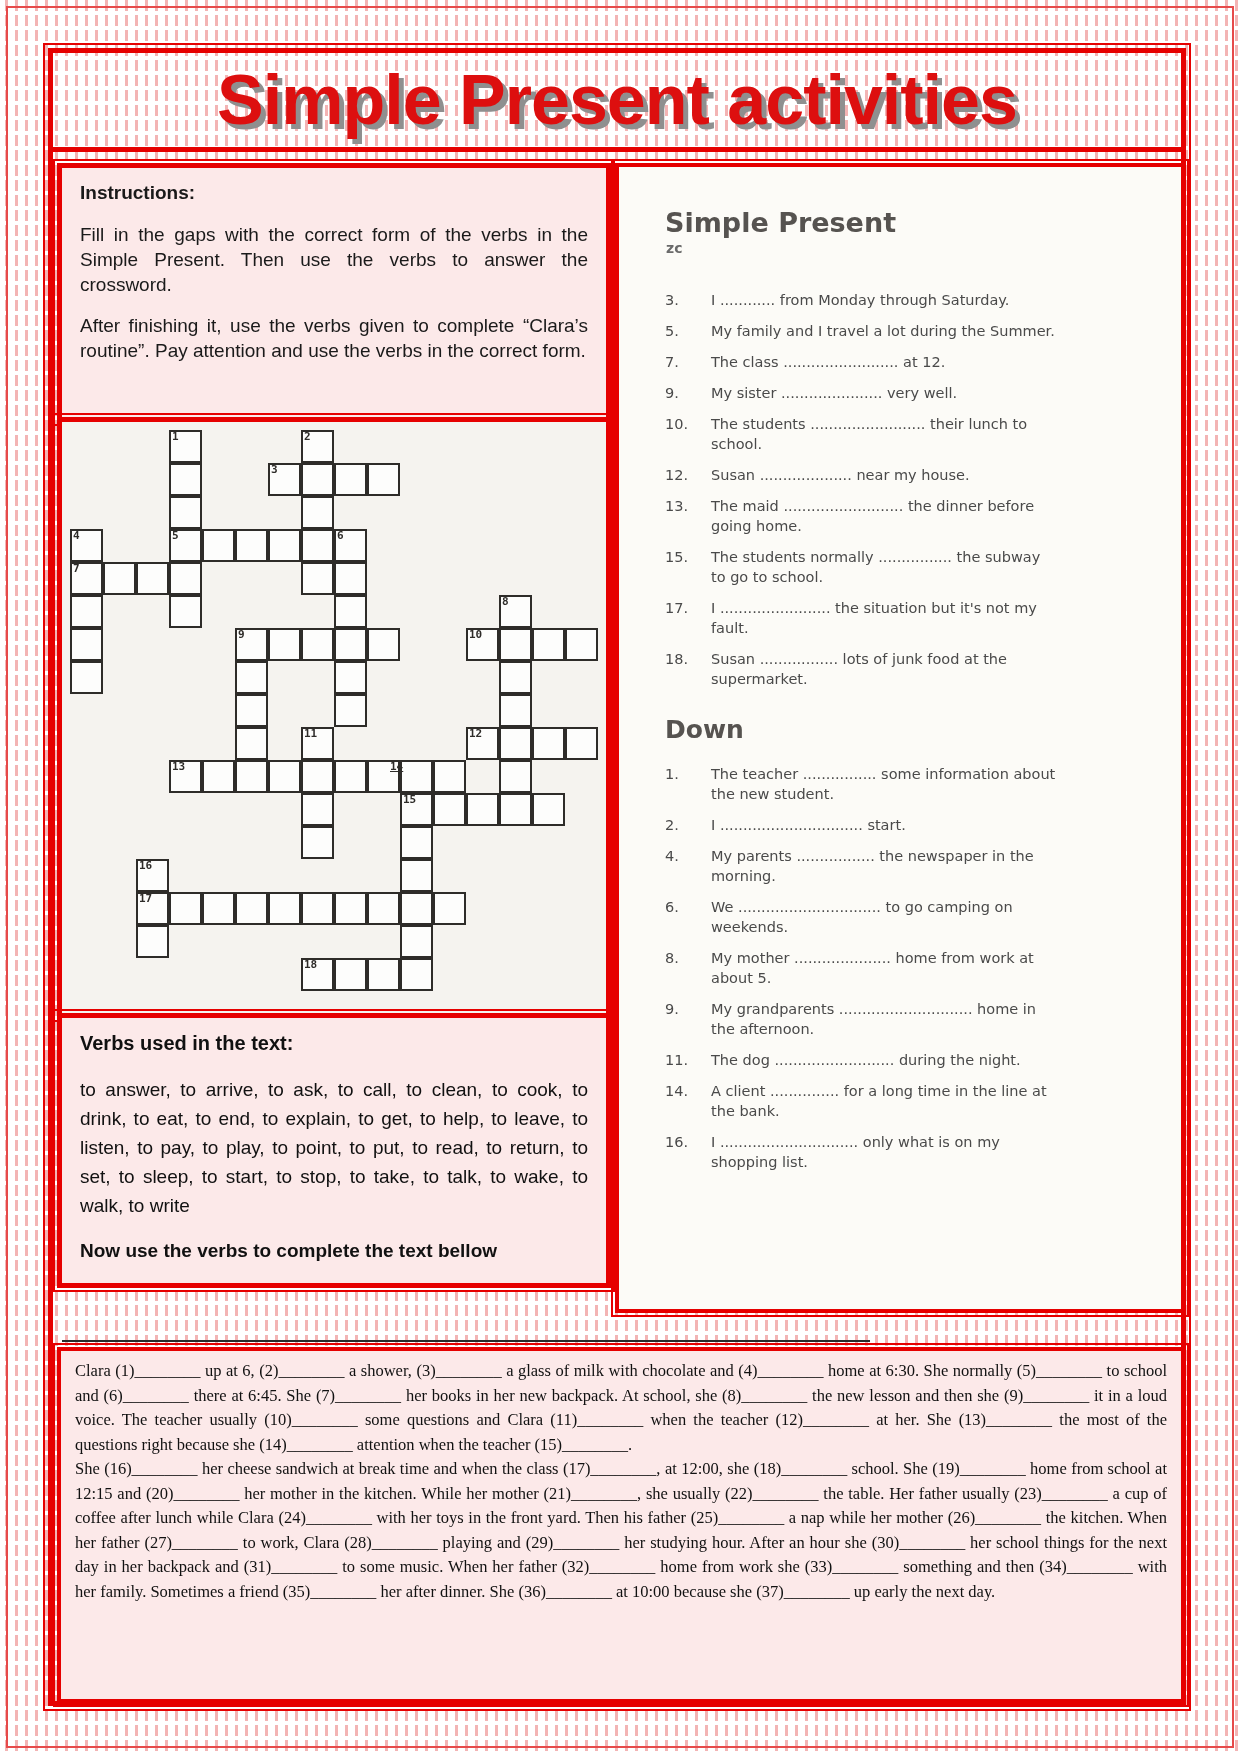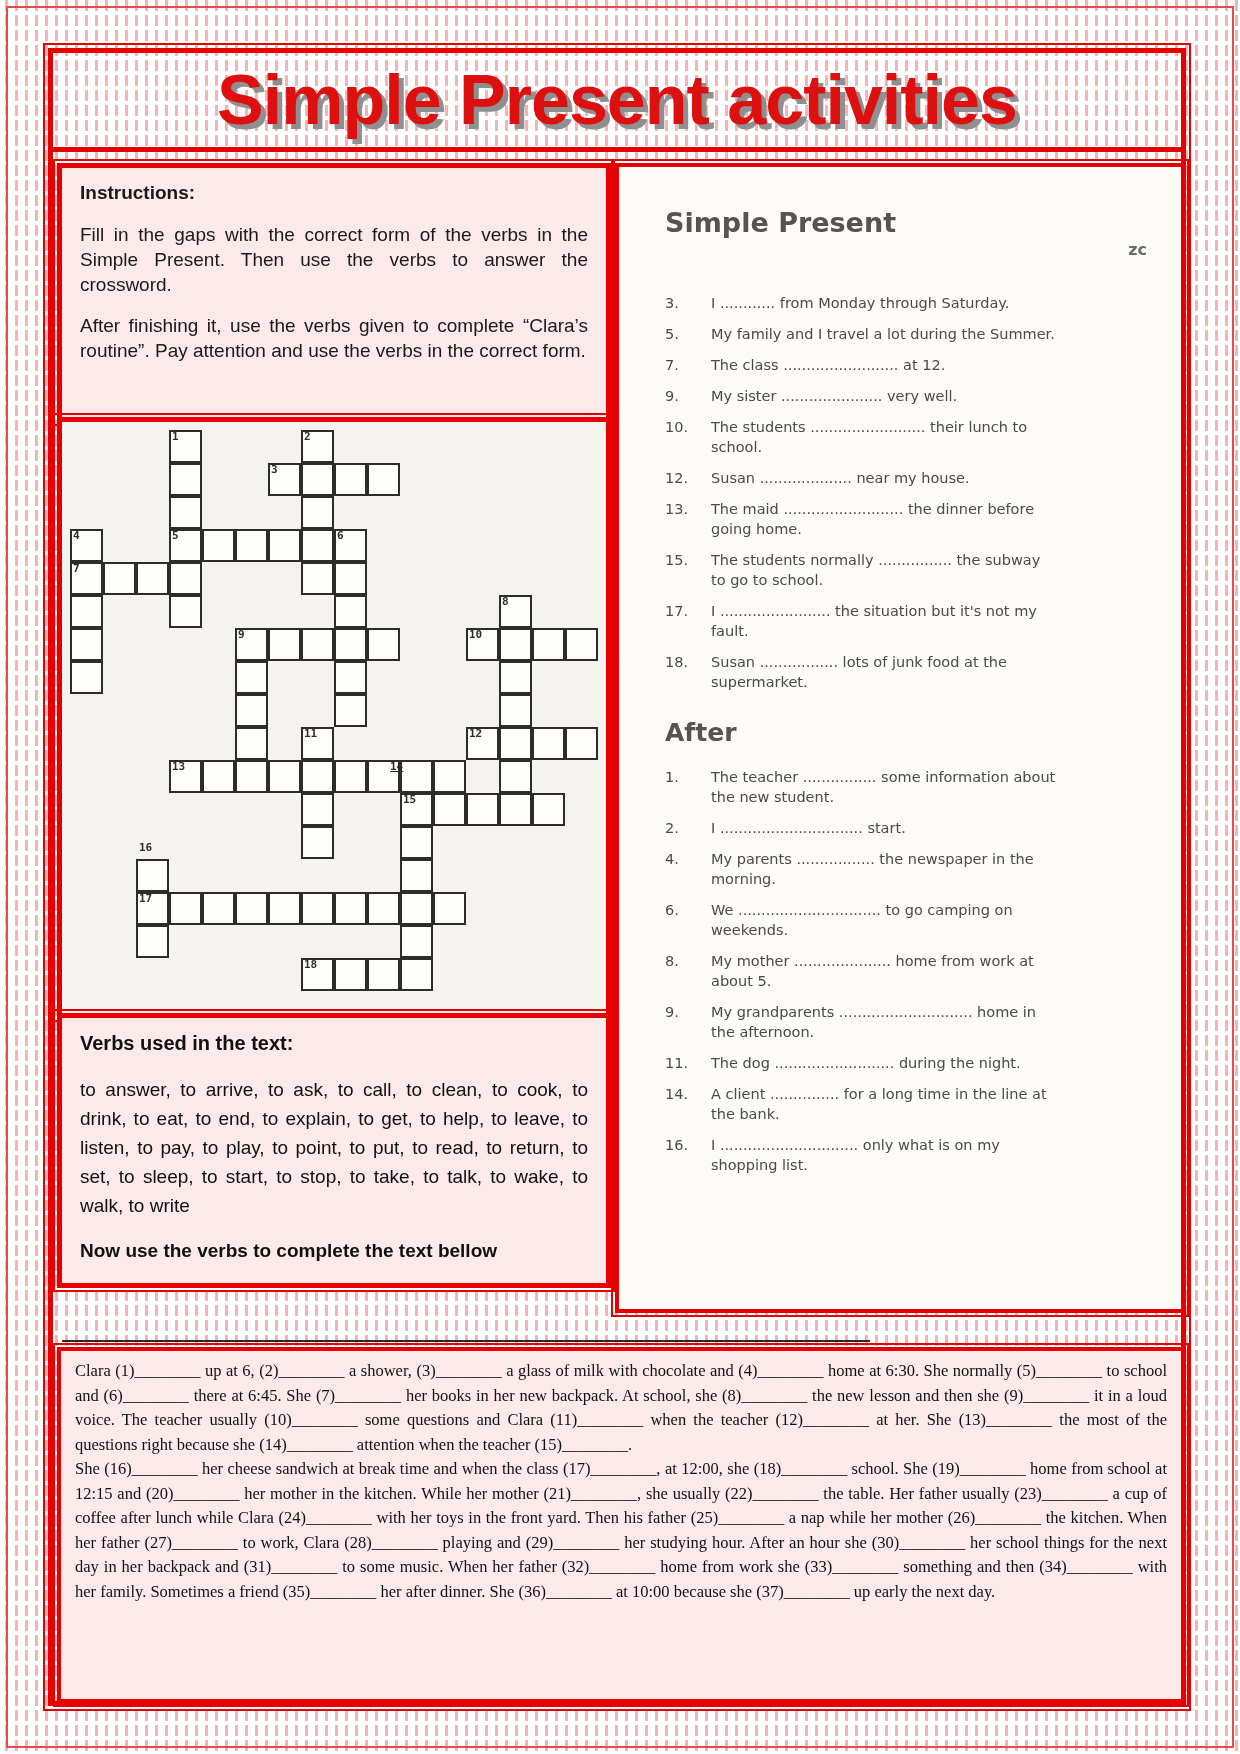--- a/index.html
+++ b/index.html
@@ -30,21 +30,21 @@
   .cellnum{position:absolute; font-size:11px; font-weight:bold; color:#2e2c29; padding:1px 0 0 3px;
         font-family:"DejaVu Sans Mono", monospace; line-height:11px;}
   .verbsbox{left:57px; top:1013px; width:554px; height:275px; padding:14px 18px;}
   .verbsbox .head{font-weight:bold; font-size:20px; margin-bottom:20px; color:#111;}
   .verbsbox .list{font-size:19px; line-height:29px; text-align:justify; color:#111;}
   .verbsbox .note{font-weight:bold; font-size:19px; margin-top:20px; color:#111;}
   .panel{position:absolute; left:615px; top:163px; width:570px; height:1150px; box-sizing:border-box;
         border:4px solid #e60000; outline:2px solid #e60000; outline-offset:2px;
         background:#fcfbf7; padding:40px 34px 0 46px; color:#4a4a4a; font-family:"DejaVu Sans", sans-serif;}
   .panel .h1{font-size:27px; font-weight:bold; color:#565350; letter-spacing:0;}
-  .panel .sub{font-size:16px; font-weight:bold; color:#6a6a6a; margin:2px 0 34px 1px;text-align:right;}
+  .panel .sub{font-size:14px; font-weight:bold; color:#6a6a6a; margin:2px 0 34px 1px;}
   .panel .h2{font-size:25px; font-weight:bold; color:#565350; margin:0 0 20px 0;}
   .panel .h2.down{margin-top:26px;}
   .clue{display:flex; margin-bottom:11px;}
   .clue .num{width:46px; flex:0 0 46px; font-size:14.5px; line-height:20px;}
   .clue .txt{max-width:345px; font-size:14.5px; line-height:20px;}
   .sep{position:absolute; left:62px; top:1340px; width:808px; border-top:2px solid #2a2a2a;}
   .textbox{left:57px; top:1347px; width:1128px; height:356px; border-width:4px; padding:8px 14px;
         font-family:"Liberation Serif", serif; font-size:16.5px; line-height:24.5px; color:#111;}
   .textbox p{margin:0; text-align:justify;}
 </style>
@@ -161,21 +161,21 @@
         <div class="cell" style="left: 165px; top: 264px;"></div>
         <div class="cell" style="left: 165px; top: 297px;"></div>
         <div class="cell" style="left: 231px; top: 297px;"></div>
         <div class="cellnum" style="left: 231px; top: 297px;">11</div>
         <div class="cell" style="left: 231px; top: 363px;"></div>
         <div class="cell" style="left: 231px; top: 396px;"></div>
         <div class="cell" style="left: 330px; top: 396px;"></div>
         <div class="cell" style="left: 330px; top: 429px;"></div>
         <div class="cell" style="left: 330px; top: 495px;"></div>
         <div class="cell" style="left: 66px; top: 429px;"></div>
-        <div class="cellnum" style="left: 66px; top: 411px;">16</div>
+        <div class="cellnum" style="left: 66px; top: 429px;">16</div>
         <div class="cell" style="left: 66px; top: 495px;"></div>
       </div>
   </div>
 
   <div class="panel">
     <div class="h1">Simple Present</div>
     <div class="sub">zc</div>
     <div id="across-list">
         <div class="clue">
           <div class="num">3.</div>
@@ -211,21 +211,21 @@
         </div>
         <div class="clue">
           <div class="num">17.</div>
           <div class="txt">I ........................ the situation but it's not my fault.</div>
         </div>
         <div class="clue">
           <div class="num">18.</div>
           <div class="txt">Susan ................. lots of junk food at the supermarket.</div>
         </div>
       </div>
-    <div class="h2 down">After</div>
+    <div class="h2 down">Down</div>
     <div id="down-list">
         <div class="clue">
           <div class="num">1.</div>
           <div class="txt">The teacher ................ some information about the new student.</div>
         </div>
         <div class="clue">
           <div class="num">2.</div>
           <div class="txt">I ............................... start.</div>
         </div>
         <div class="clue">

